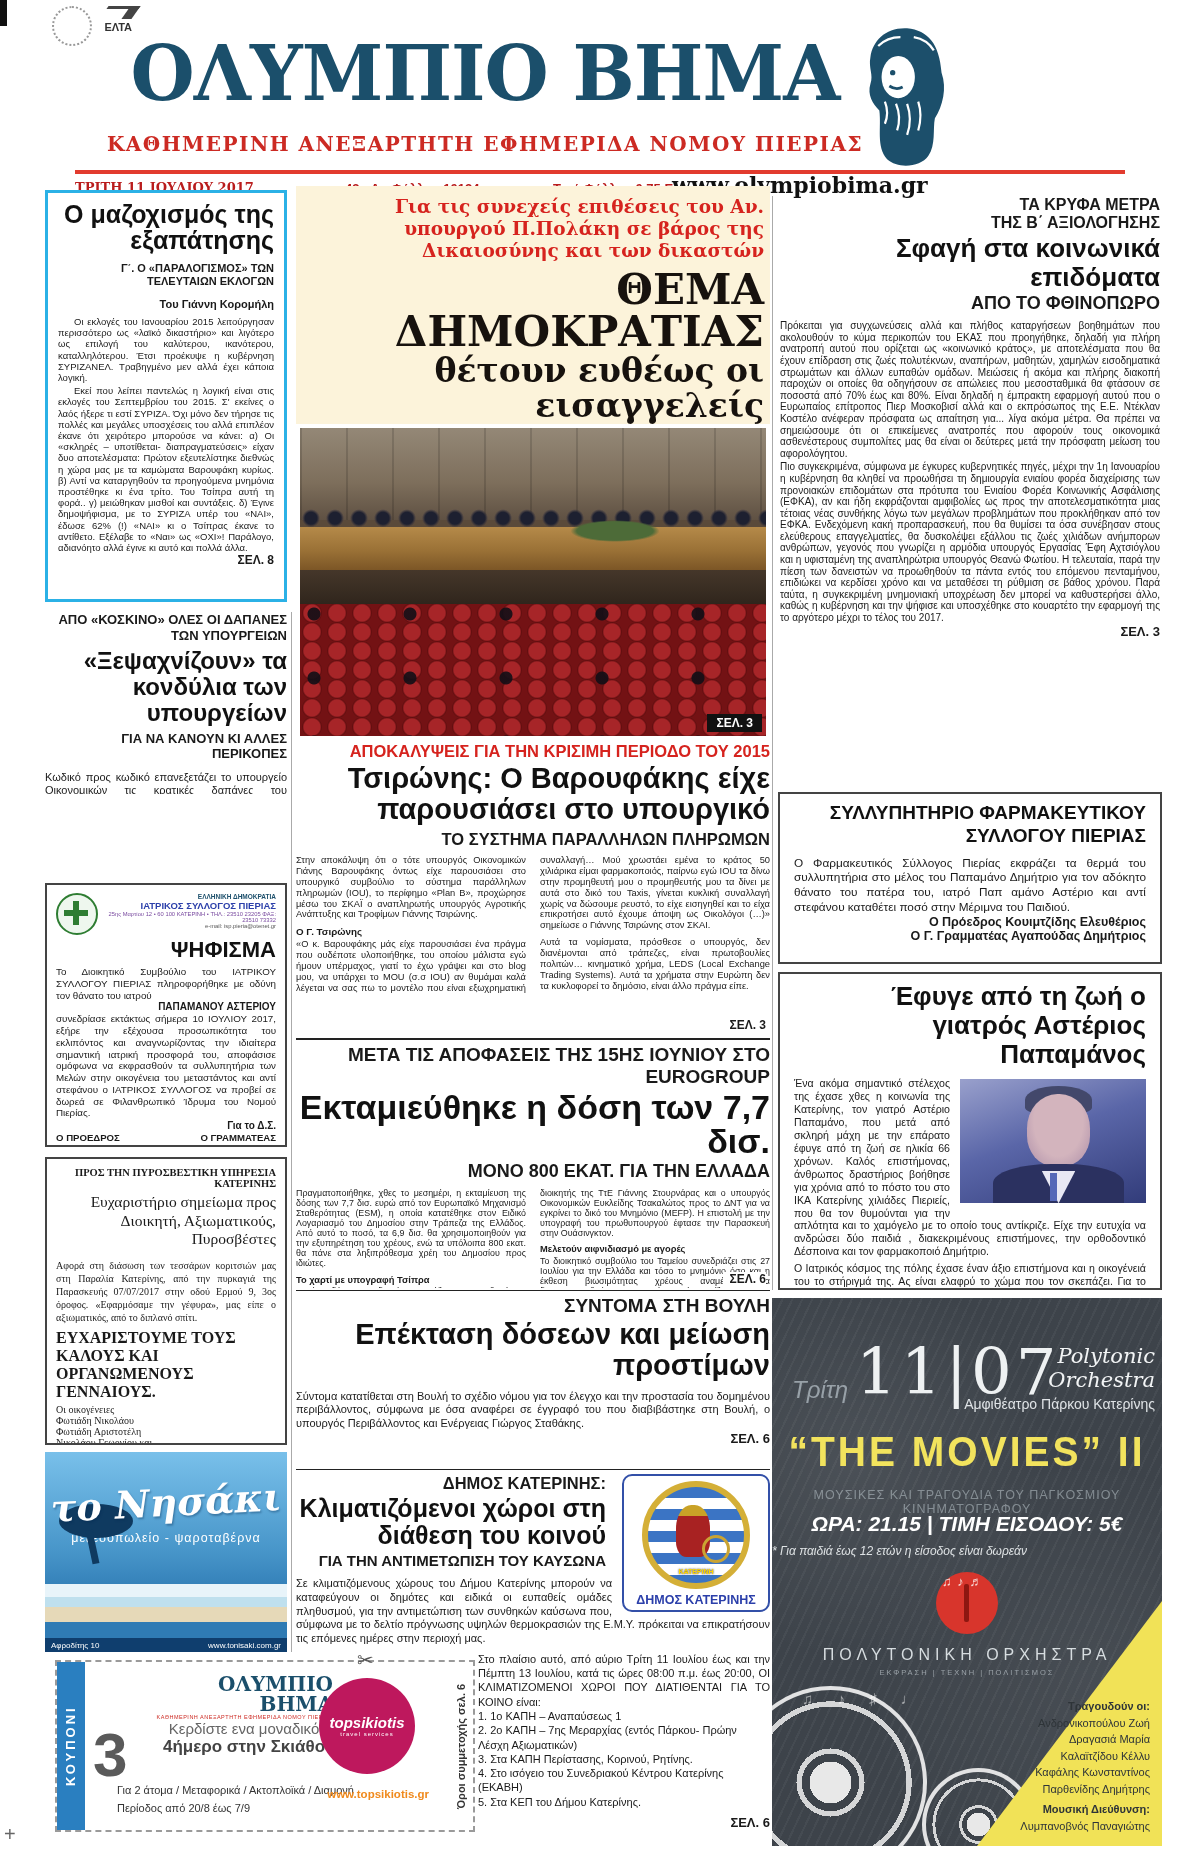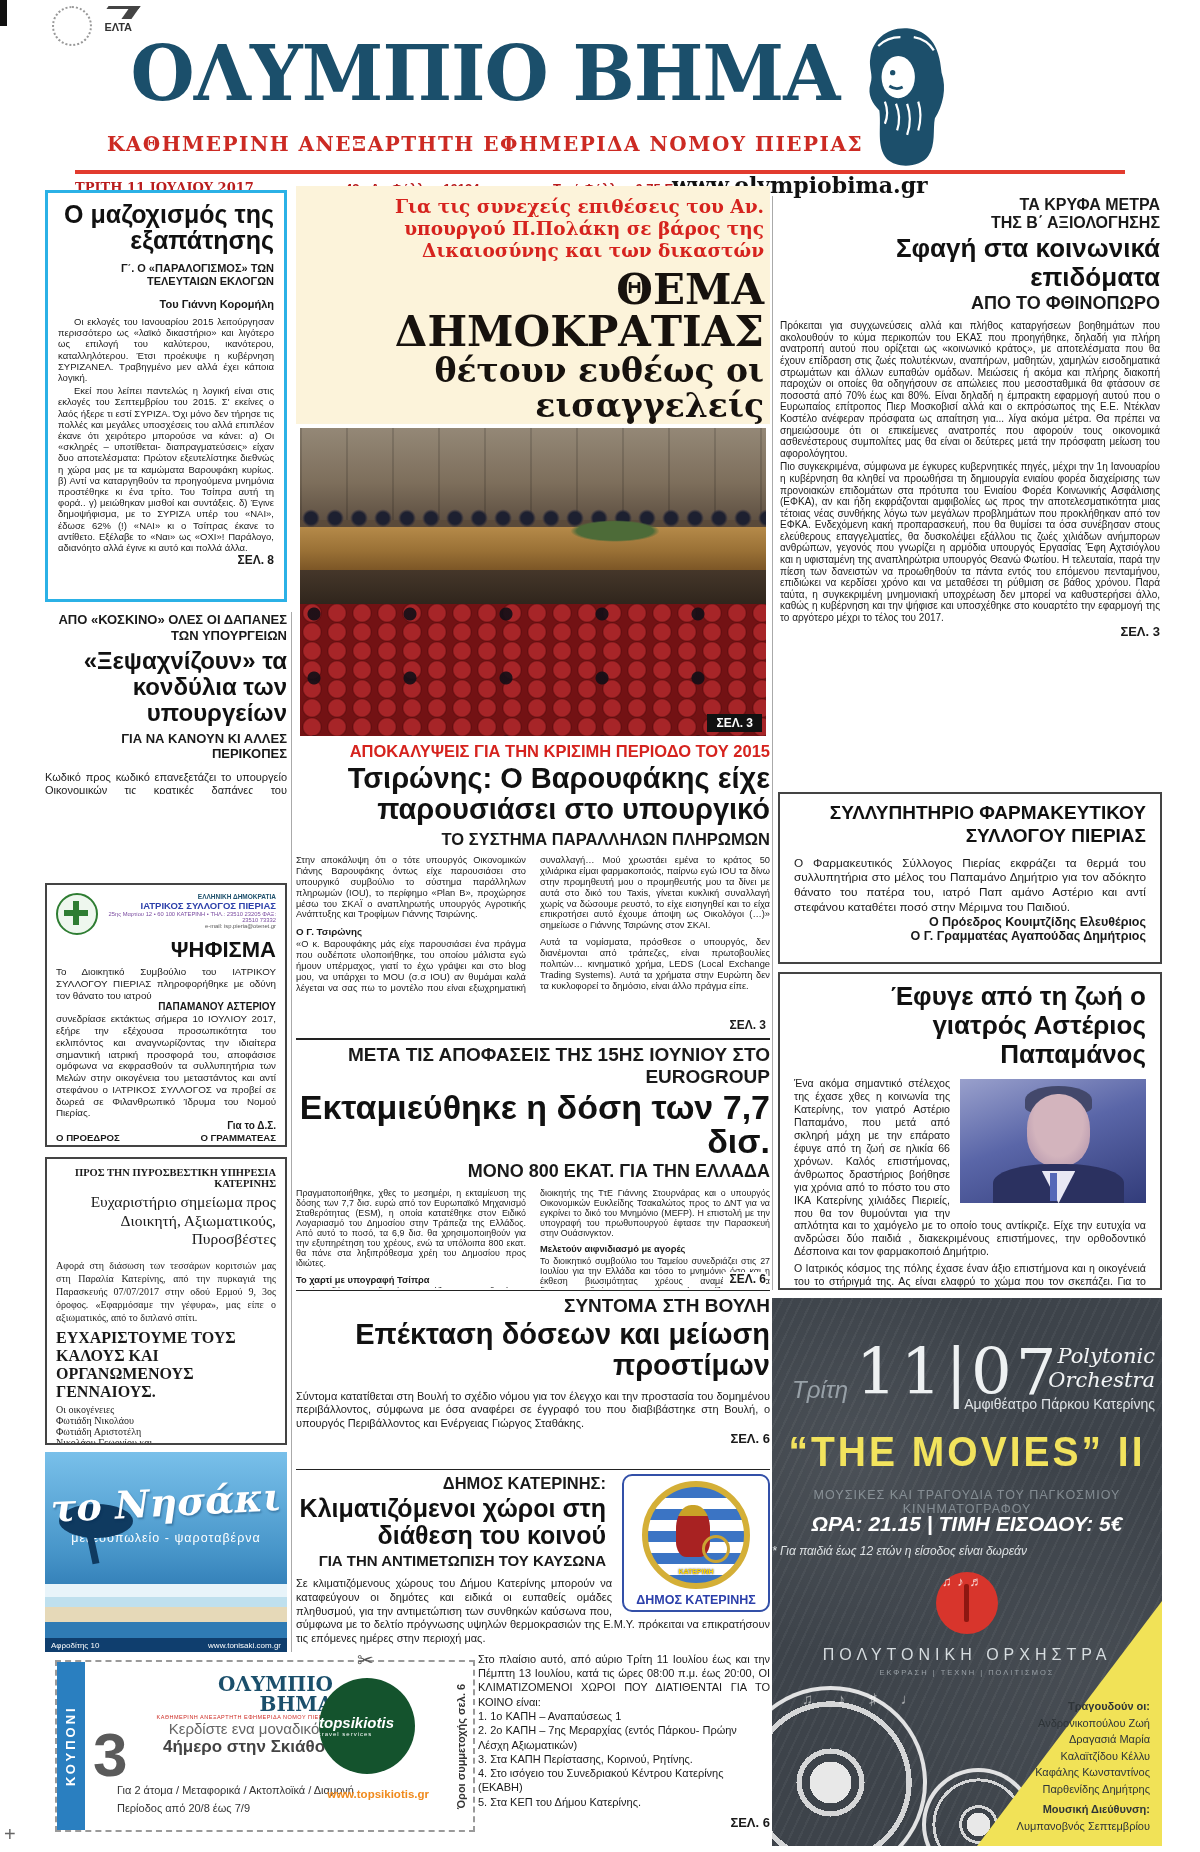--- a/index.html
+++ b/index.html
@@ -135,22 +135,22 @@
           display:flex;justify-content:space-between;padding:3px 6px;box-sizing:border-box;}
 
   
   .coupon{background:#fff;border:2px dashed #9a9a9a;box-sizing:border-box;overflow:visible;}
   .cp-strip{position:absolute;left:0;top:0;bottom:0;width:28px;background:#2a7fc0;color:#fff;
             writing-mode:vertical-rl;transform:rotate(180deg);text-align:center;
             font-weight:bold;font-size:13px;letter-spacing:3px;line-height:28px;}
   .cp-num{position:absolute;left:36px;top:62px;font-size:62px;font-weight:bold;color:#5a5a5a;line-height:1;}
   .cp-brand{color:#1b4f6b;font-family:"DejaVu Serif",serif;font-weight:bold;font-size:20px;line-height:1;}
   .cp-brandsub{color:#cc2a23;font-size:5.5px;letter-spacing:.5px;}
-  .cp-circle{position:absolute;right:58px;top:16px;width:96px;height:96px;border-radius:50%;background:#14532d;
-             color:#fff;text-align:left;}
+  .cp-circle{position:absolute;right:58px;top:16px;width:96px;height:96px;border-radius:50%;background:#be185d;
+             color:#fff;text-align:center;}
   .cp-terms{position:absolute;right:6px;top:0;bottom:0;writing-mode:vertical-rl;transform:rotate(180deg);
             font-size:11px;font-weight:bold;color:#333;text-align:center;}
   .scissors{position:absolute;top:-14px;left:300px;font-size:20px;color:#555;transform:rotate(0deg);}
 </style>
 </head>
 <body>
 
 <div class="page">
 
   <div class="abs" style="left:0;top:192;width:7px;height:26px;background:#111;"></div>
@@ -428,17 +428,17 @@
     <div class="abs" style="left:30px;top:392px;color:rgba(255,255,255,.55);font-size:15px;letter-spacing:10px;">♫ ♪ ♯ ♩</div>
     <div class="tri"></div>
     <div class="po-singers">
       <div class="b">Τραγουδούν οι:</div>
       <div>Ανδρονικοπούλου Ζωή</div>
       <div>Δραγασιά Μαρία</div>
       <div>Καλαϊτζίδου Κέλλυ</div>
       <div>Καφάλης Κωνσταντίνος</div>
       <div>Παρθενίδης Δημήτρης</div>
       <div class="b" style="margin-top:4px;">Μουσική Διεύθυνση:</div>
-      <div>Λυμπανοβνός Σεπτεμβρίου</div>
+      <div>Λυμπανοβνός Παναγιώτης</div>
     </div>
   </div>
 
 </div>
 
 </body></html>

